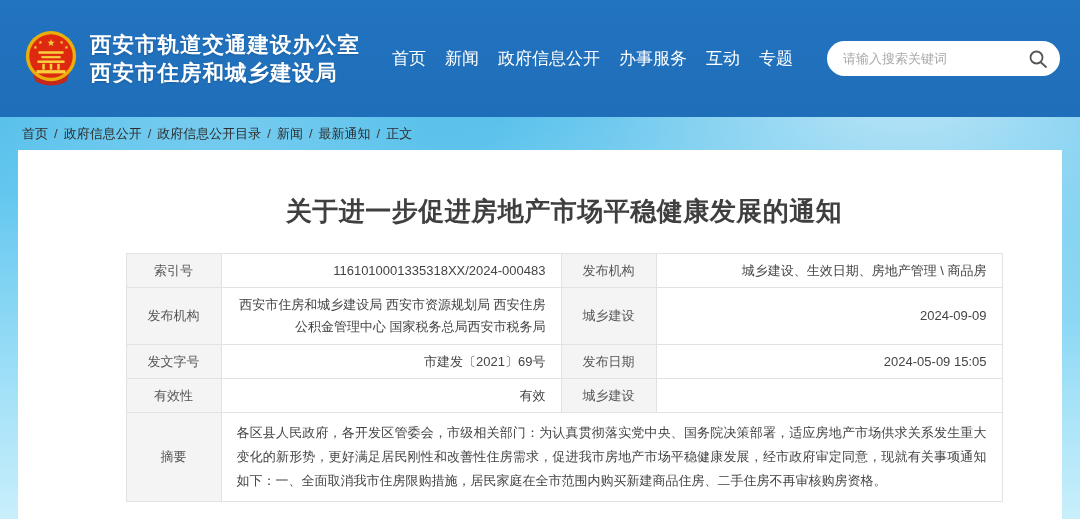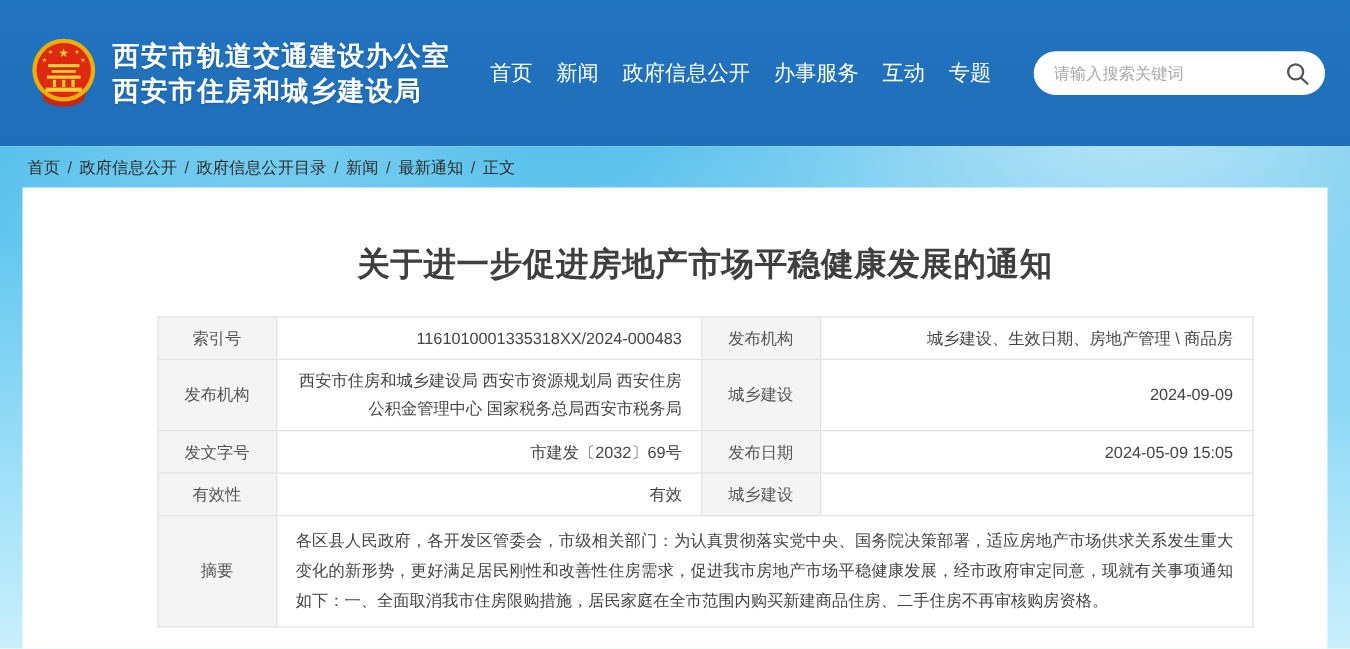--- a/index.html
+++ b/index.html
@@ -154,21 +154,21 @@
           <td class="val">城乡建设、生效日期、房地产管理 \ 商品房</td>
         </tr>
         <tr class="r2">
           <td class="lbl">发布机构</td>
           <td class="val">西安市住房和城乡建设局 西安市资源规划局 西安住房公积金管理中心 国家税务总局西安市税务局</td>
           <td class="lbl">城乡建设</td>
           <td class="val">2024-09-09</td>
         </tr>
         <tr class="r3">
           <td class="lbl">发文字号</td>
-          <td class="val">市建发〔2032〕69号</td>
+          <td class="val">市建发〔2021〕69号</td>
           <td class="lbl">发布日期</td>
           <td class="val">2024-05-09 15:05</td>
         </tr>
         <tr class="r4">
           <td class="lbl">有效性</td>
           <td class="val">有效</td>
           <td class="lbl">城乡建设</td>
           <td class="val"></td>
         </tr>
         <tr class="abs">

